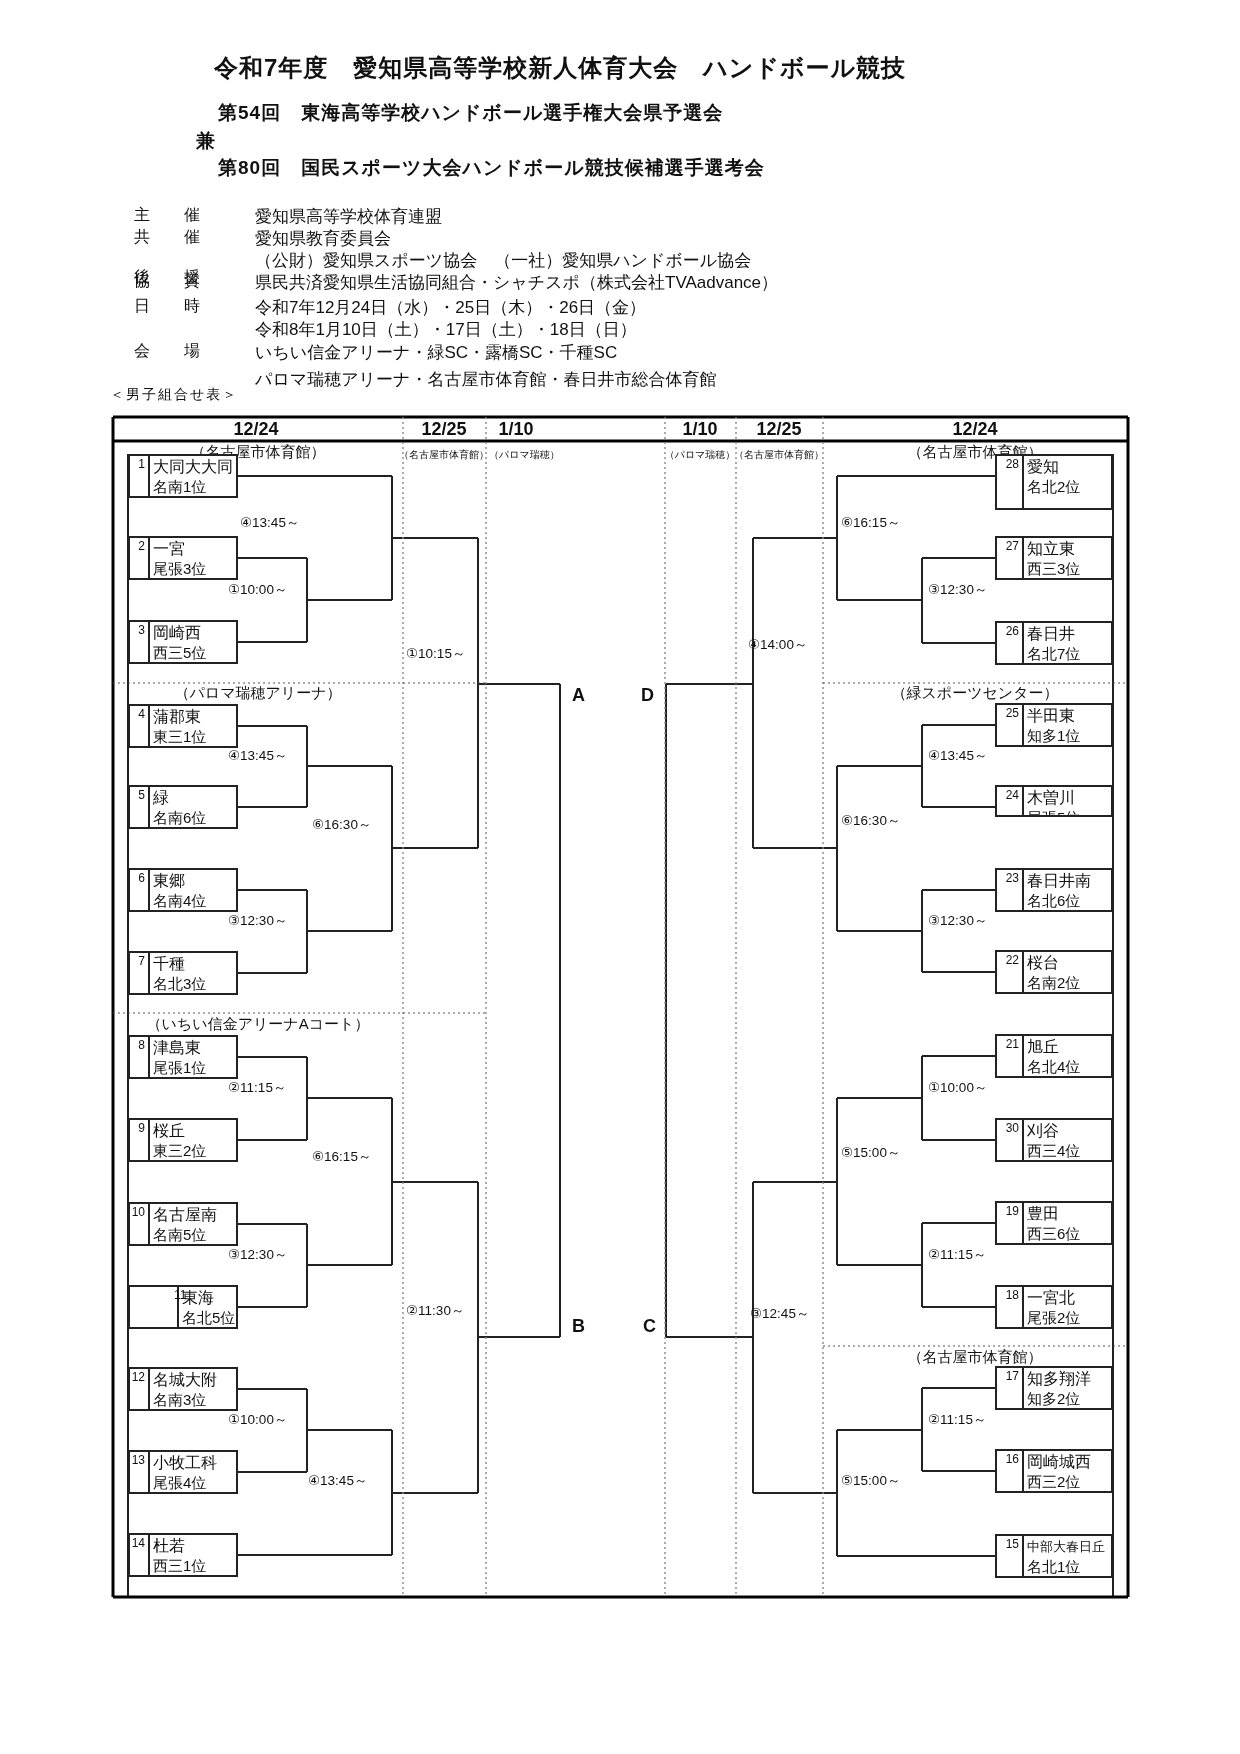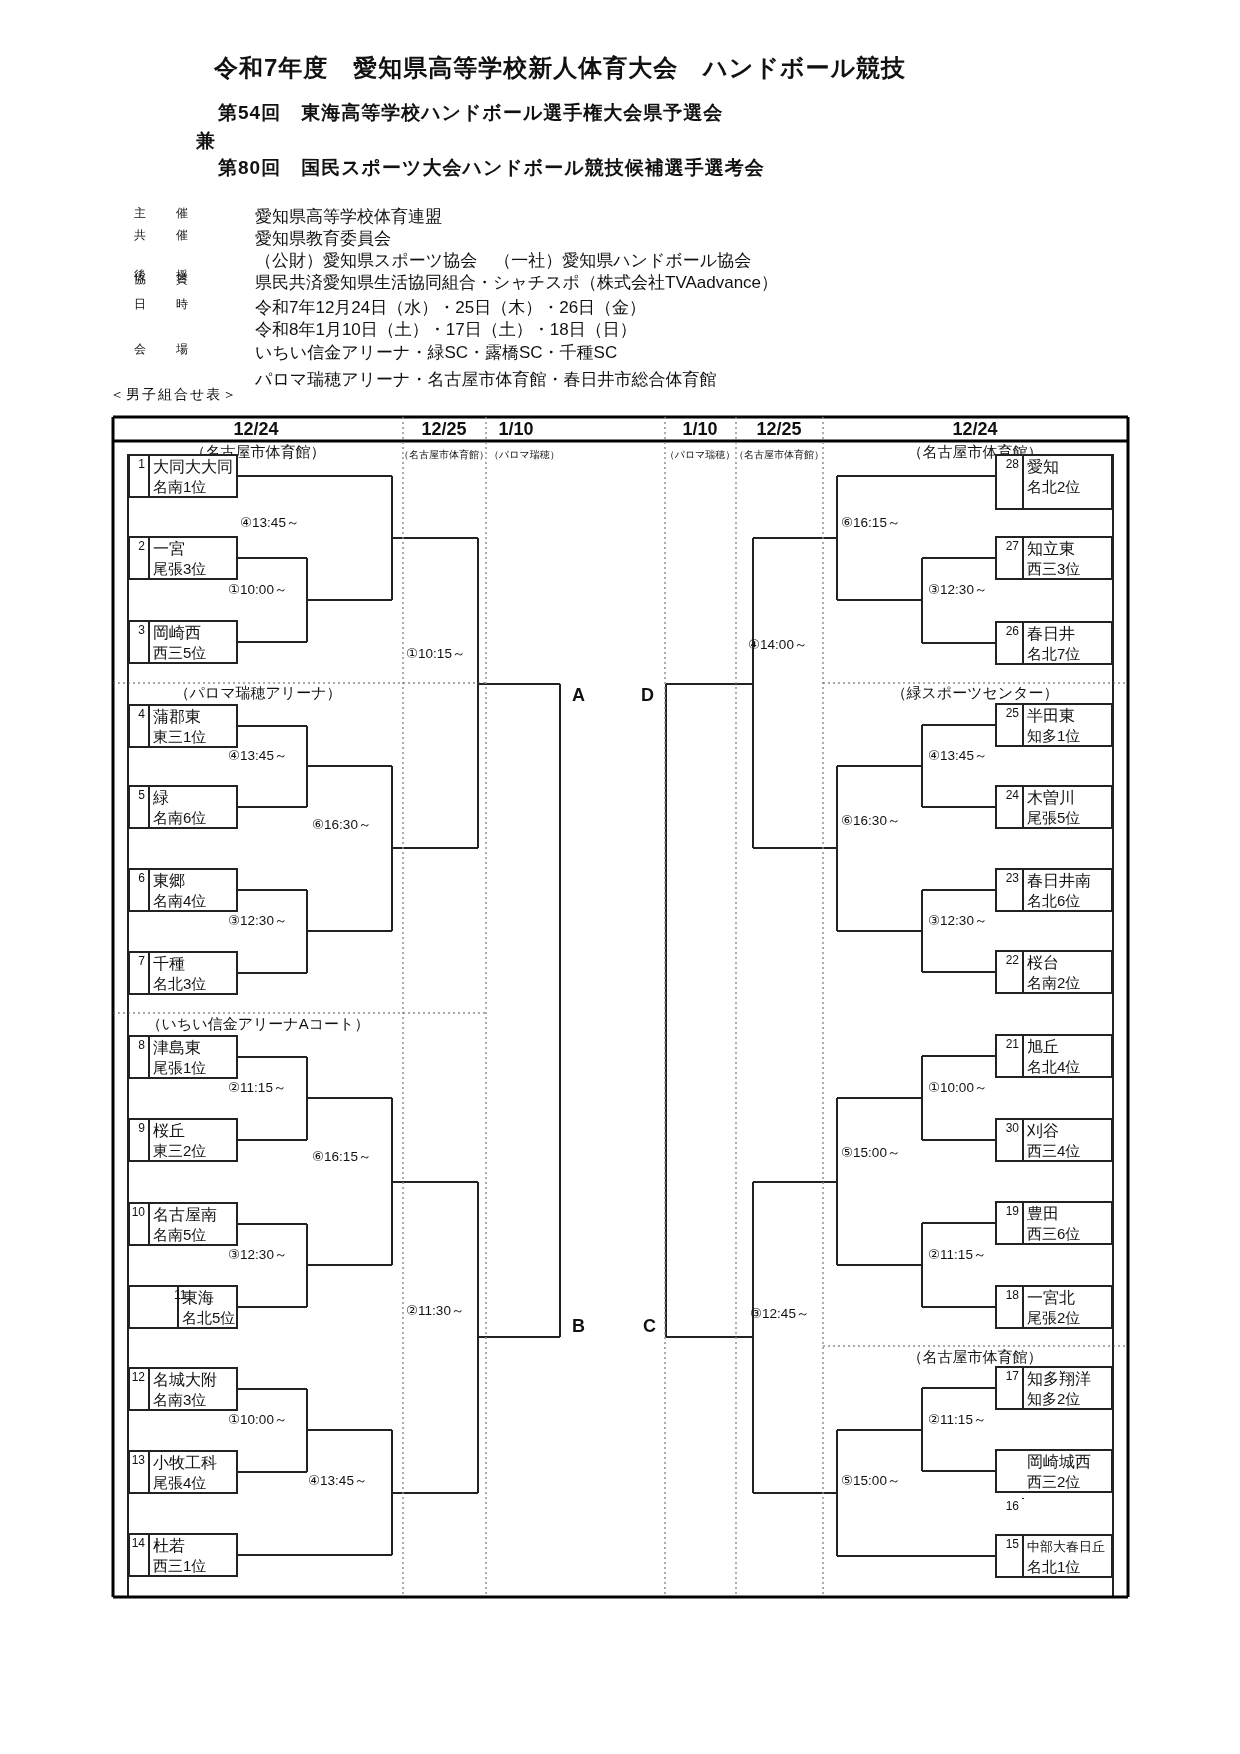--- a/index.html
+++ b/index.html
@@ -2,21 +2,21 @@
 <html><head>
 <meta charset="utf-8">
 <style>
   html,body{margin:0;padding:0;background:#fff;}
   .page{position:relative;width:1240px;height:1754px;background:#ffffff;overflow:hidden;
         font-family:"Liberation Sans","DejaVu Sans",sans-serif;color:#111;}
   .abs{position:absolute;white-space:nowrap;}
   .page-title{left:0;top:52px;width:1120px;text-align:center;font-size:24px;font-weight:bold;letter-spacing:1px;}
   .sub-line{position:absolute;left:218px;font-size:19px;font-weight:bold;letter-spacing:1px;}
   .kane{position:absolute;left:-22px;top:0;font-weight:bold;}
-  .info-label{position:absolute;left:134px;font-size:12px;letter-spacing:9px;}
+  .info-label{position:absolute;left:134px;font-size:16px;letter-spacing:9px;}
   .info-value{position:absolute;left:215px;font-size:17px;margin-left:40px;}
   .bracket-heading{left:110px;top:386px;font-size:14px;font-weight:500;letter-spacing:2px;}
   .date-h{position:absolute;top:419px;transform:translateX(-50%);font-size:18px;font-weight:bold;}
   .venue-big{position:absolute;top:443px;transform:translateX(-50%);font-size:15px;}
   .venue-small{position:absolute;top:448px;font-size:10px;}
   .section-h{position:absolute;transform:translateX(-50%);font-size:15px;}
   .tbox{position:absolute;border:2px solid #222;background:#fff;box-sizing:border-box;display:flex;}
   .tnum{font-size:12px;border-right:2px solid #222;box-sizing:border-box;padding-top:1px;text-align:right;padding-right:3px;}
   .tinfo{flex:1;padding-left:3px;overflow:hidden;}
   .tname{line-height:21px;height:21px;font-size:16px;}
@@ -298,21 +298,21 @@
           <div class="tseed">名北7位</div>
         </div>
       </div>
       <div class="tbox" style="left: 995px; top: 703px; width: 118px; height: 44px;">
         <div class="tnum" style="width: 27px;">25</div>
         <div class="tinfo">
           <div class="tname">半田東</div>
           <div class="tseed">知多1位</div>
         </div>
       </div>
-      <div class="tbox" style="left: 995px; top: 785px; width: 118px; height: 44px; justify-content: flex-end;">
+      <div class="tbox" style="left: 995px; top: 785px; width: 118px; height: 32px; justify-content: flex-end;">
         <div class="tnum" style="width: 27px;">24</div>
         <div class="tinfo">
           <div class="tname">木曽川</div>
           <div class="tseed">尾張5位</div>
         </div>
       </div>
       <div class="tbox" style="left: 995px; top: 868px; width: 118px; height: 44px;">
         <div class="tnum" style="width: 27px;">23</div>
         <div class="tinfo">
           <div class="tname">春日井南</div>
@@ -355,21 +355,21 @@
         </div>
       </div>
       <div class="tbox" style="left: 995px; top: 1366px; width: 118px; height: 44px;">
         <div class="tnum" style="width: 27px;">17</div>
         <div class="tinfo">
           <div class="tname">知多翔洋</div>
           <div class="tseed">知多2位</div>
         </div>
       </div>
       <div class="tbox" style="left: 995px; top: 1449px; width: 118px; height: 44px;">
-        <div class="tnum" style="width: 27px; margin-top: 47px;">16</div>
+        <div class="tnum" style="width: 27px;">16</div>
         <div class="tinfo">
           <div class="tname">岡崎城西</div>
           <div class="tseed">西三2位</div>
         </div>
       </div>
       <div class="tbox" style="left: 995px; top: 1534px; width: 118px; height: 44px;">
         <div class="tnum" style="width: 27px;">15</div>
         <div class="tinfo">
           <div class="tname" style="font-size: 13px;">中部大春日丘</div>
           <div class="tseed">名北1位</div>

